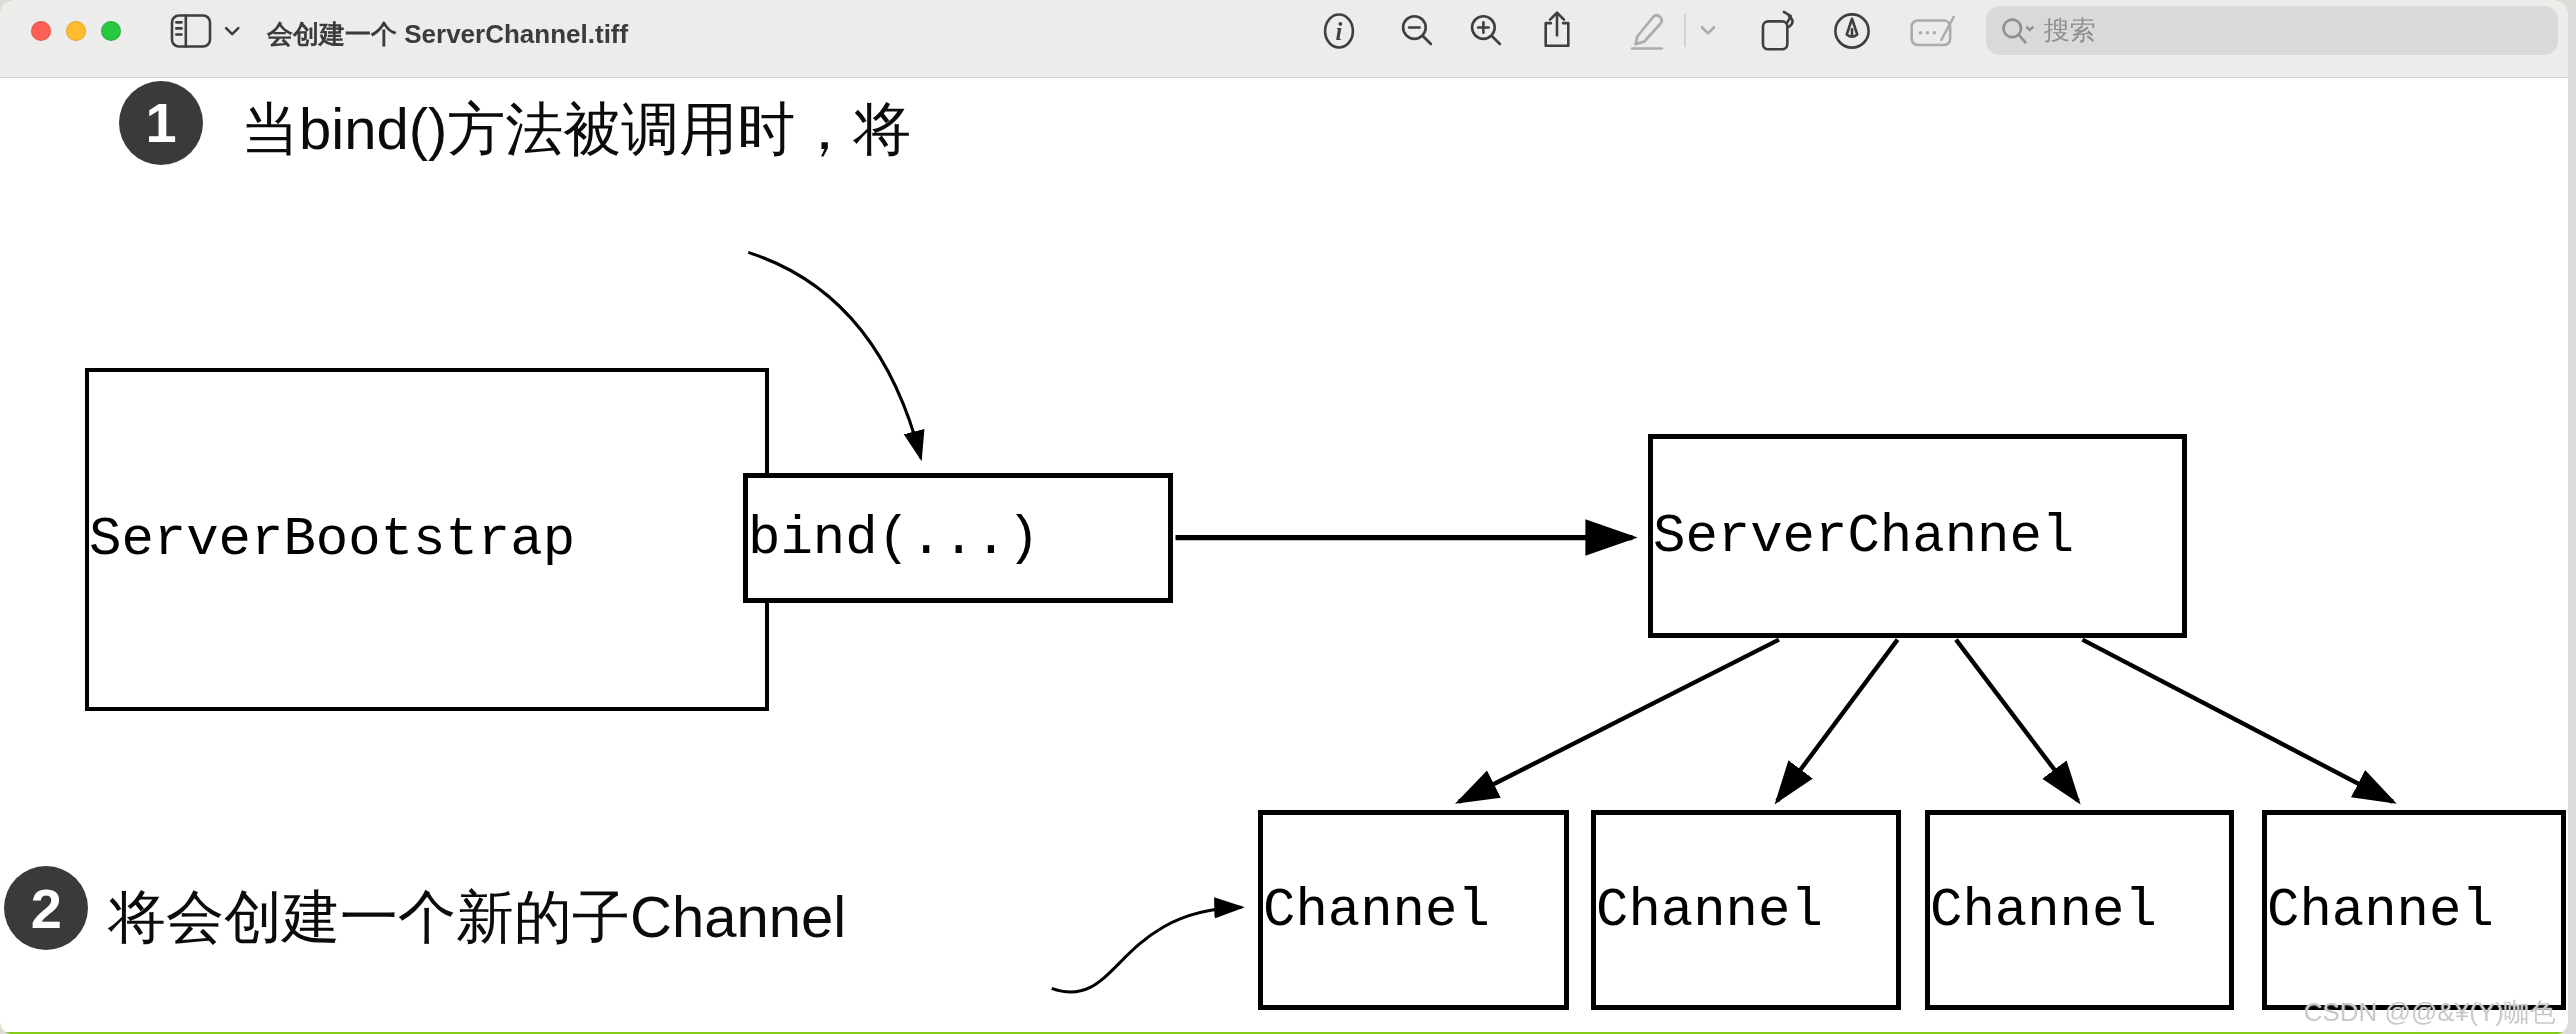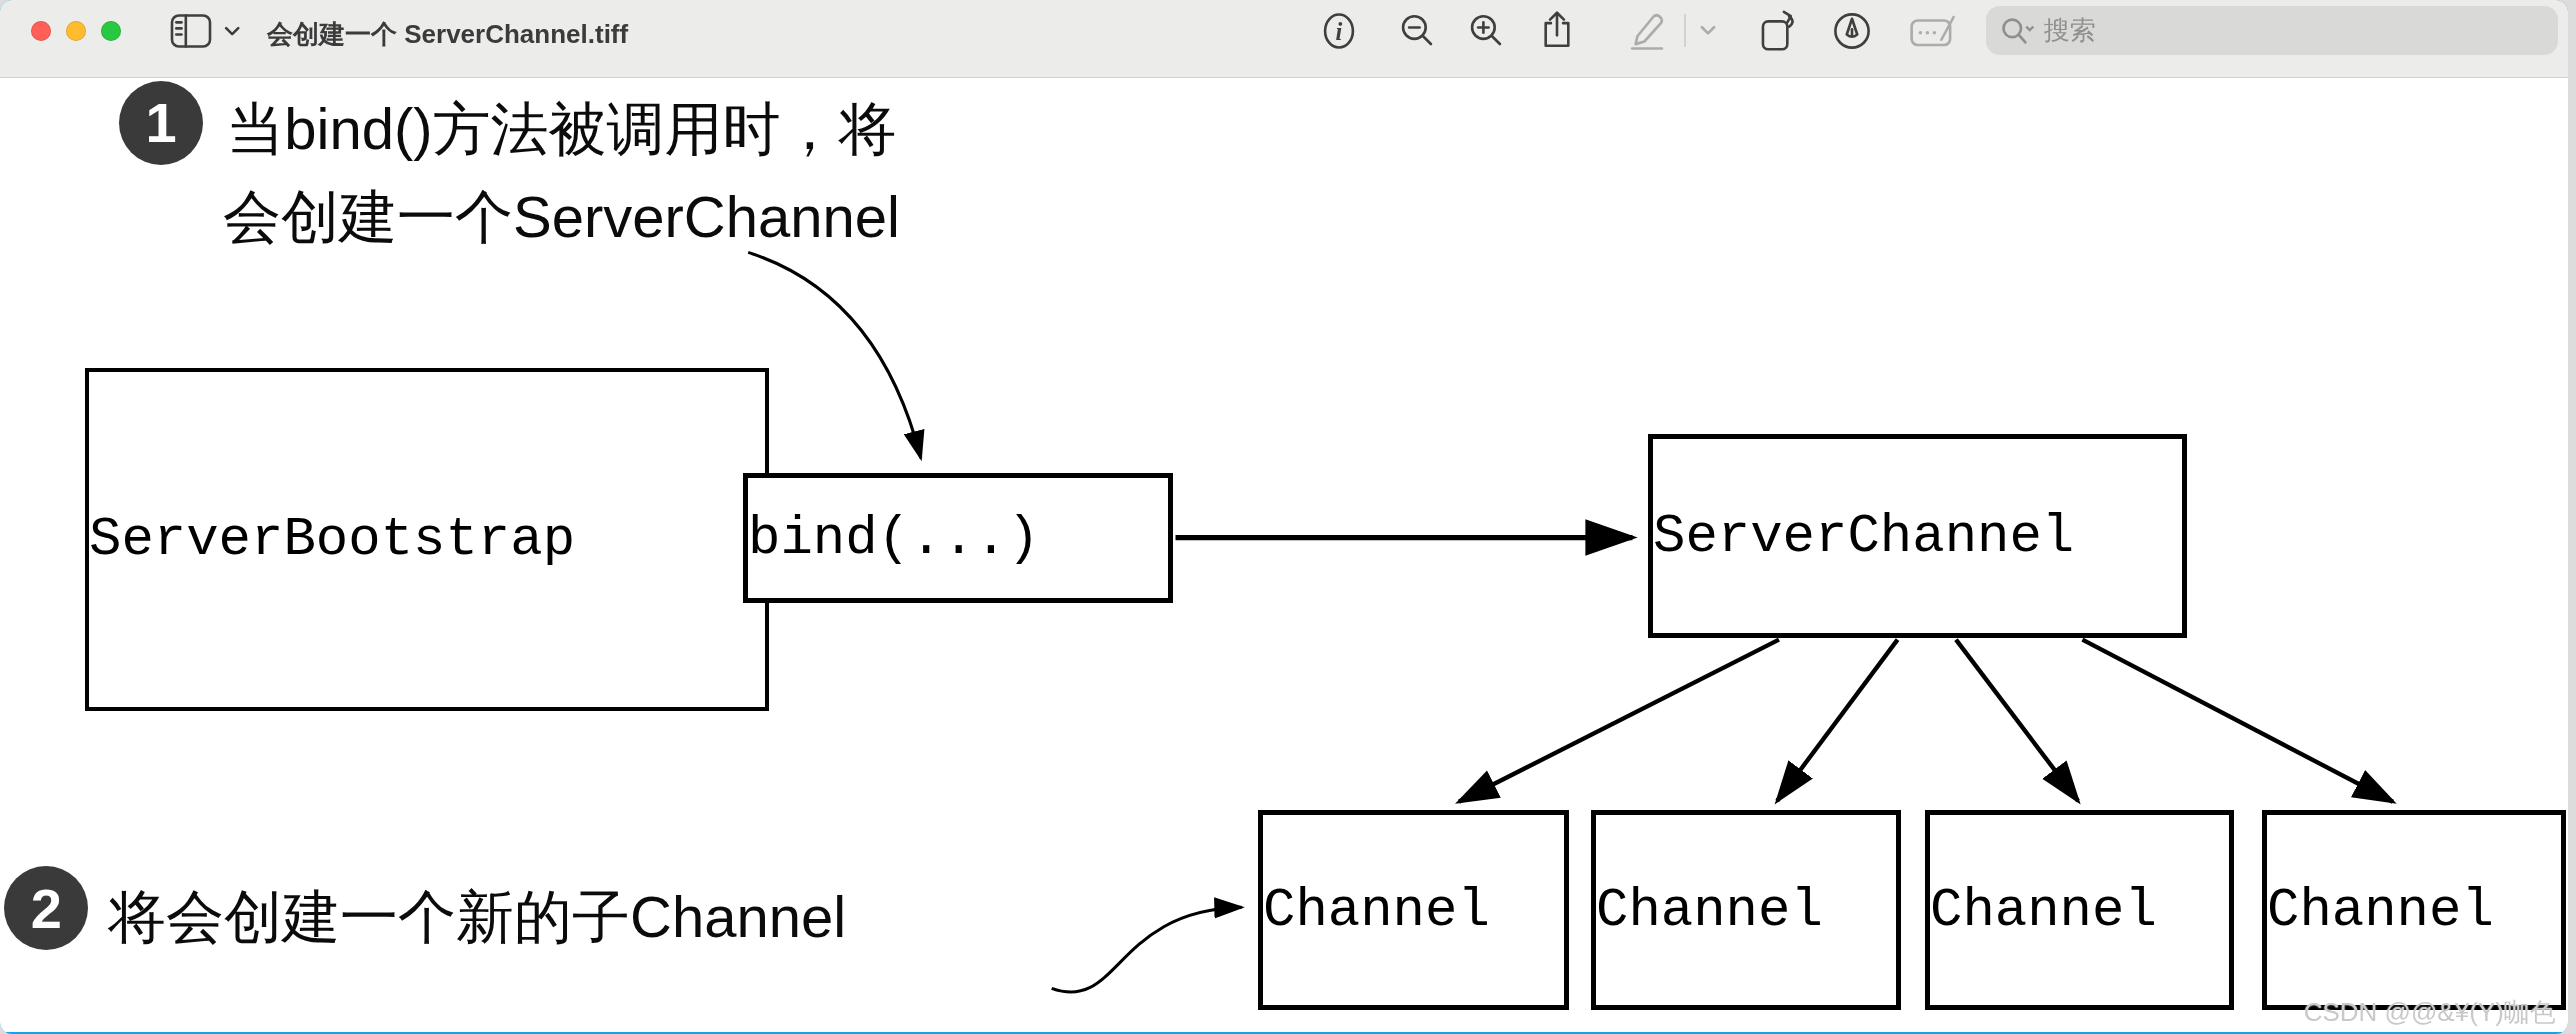--- a/index.html
+++ b/index.html
@@ -1,19 +1,19 @@
 <!DOCTYPE html>
 <html style="font-size:14px"><head>
 <meta charset="utf-8">
 <style>
   * { margin:0; padding:0; box-sizing:border-box; }
   html,body { width:2576px; height:1034px; background:#dcdcdc; overflow:hidden;
               font-family:"Liberation Sans", sans-serif; }
   .window { position:absolute; left:0; top:0; width:2568px; height:1034px;
-            background:#0ea5e9; border-radius:12.2px 12.2px 12.2px 12.2px; overflow:hidden; }
+            background:#84cc16; border-radius:12.2px 12.2px 12.2px 12.2px; overflow:hidden; }
   
   .titlebar { position:relative; width:100%; height:78px; background:#ececeb;
               border-bottom:1.7px solid #d2d2d1; }
   .traffic { position:absolute; top:21px; width:20px; height:20px; border-radius:50%;
              box-shadow: inset 0 0 0 0.9px rgba(0,0,0,0.12); }
   .tb-btn { position:absolute; top:9.6px; height:42px; display:flex; align-items:center;
             justify-content:center; background:none; border:none; cursor:default; }
   .tb-btn svg { display:block; }
   .stroke-a { stroke:#3f3f3f; fill:none; stroke-width:3; stroke-linecap:round; stroke-linejoin:round; }
   .stroke-d { stroke:#acacab; fill:none; stroke-width:3; stroke-linecap:round; stroke-linejoin:round; }
@@ -159,23 +159,22 @@
       <path d="M 2176 644 L 2038 829" fill="none" stroke="#000" stroke-width="5" marker-end="url(#ah)"></path>
       <path d="M 2243 644 L 2383 829" fill="none" stroke="#000" stroke-width="5" marker-end="url(#ah)"></path>
       <path d="M 2388 644 L 2744 830" fill="none" stroke="#000" stroke-width="5" marker-end="url(#ah)"></path>
 
       <path d="M 1206 1044 C 1284 1072 1278 954 1424 951" fill="none" stroke="#000" stroke-width="3.5" marker-end="url(#ah)"></path>
     </svg>
 
     <div class="num-badge" style="left:119px; top:2.6px;">
       <span>1</span>
     </div>
-    <div class="ann-text" style="left:223px; top:7px;text-align:center;">
+    <div class="ann-text" style="left:241px; top:7px;">
       <div>当bind()方法被调用时，将</div>
-      <div>会创建一个ServerChannel</div>
     </div>
 
     <div class="dbox" style="left:85px; top:290px; width:684px; height:343px; border-width:4.4px;">
       <span>ServerBootstrap</span>
     </div>
     <div class="dbox" style="left:1648px; top:356px; width:539px; height:204px;">
       <span>ServerChannel</span>
     </div>
     <div class="dbox" style="left:743px; top:395px; width:430px; height:130px;">
       <span>bind(...)</span>

